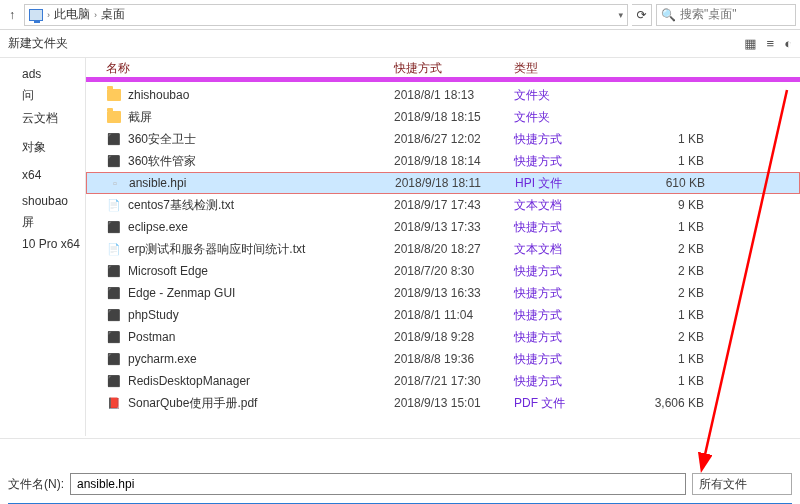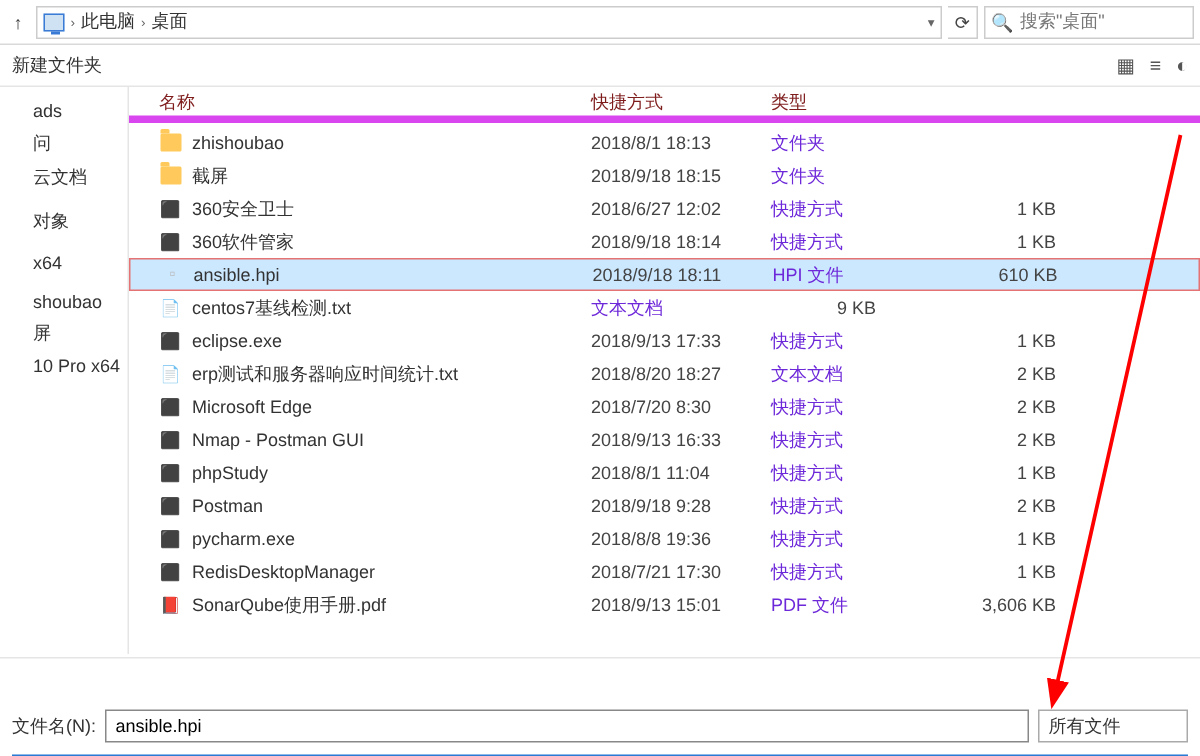--- a/index.html
+++ b/index.html
@@ -135,20 +135,21 @@
         <div class="row selected">
           <span class="icon hpi-ic">▫</span>
           <span class="nm">ansible.hpi</span>
           <span class="dt">2018/9/18 18:11</span>
           <span class="tp">HPI 文件</span>
           <span class="sz">610 KB</span>
         </div>
         <div class="row">
           <span class="icon txt-ic">📄</span>
           <span class="nm">centos7基线检测.txt</span>
+          <span class="dt">2018/9/17 17:43</span>
           <span class="tp">文本文档</span>
           <span class="sz">9 KB</span>
         </div>
         <div class="row">
           <span class="icon app-ic">⬛</span>
           <span class="nm">eclipse.exe</span>
           <span class="dt">2018/9/13 17:33</span>
           <span class="tp">快捷方式</span>
           <span class="sz">1 KB</span>
         </div>
@@ -161,21 +162,21 @@
         </div>
         <div class="row">
           <span class="icon app-ic">⬛</span>
           <span class="nm">Microsoft Edge</span>
           <span class="dt">2018/7/20 8:30</span>
           <span class="tp">快捷方式</span>
           <span class="sz">2 KB</span>
         </div>
         <div class="row">
           <span class="icon app-ic">⬛</span>
-          <span class="nm">Nmap - Postman GUI</span>
+          <span class="nm">Edge - Zenmap GUI</span>
           <span class="dt">2018/9/13 16:33</span>
           <span class="tp">快捷方式</span>
           <span class="sz">2 KB</span>
         </div>
         <div class="row">
           <span class="icon app-ic">⬛</span>
           <span class="nm">phpStudy</span>
           <span class="dt">2018/8/1 11:04</span>
           <span class="tp">快捷方式</span>
           <span class="sz">1 KB</span>

